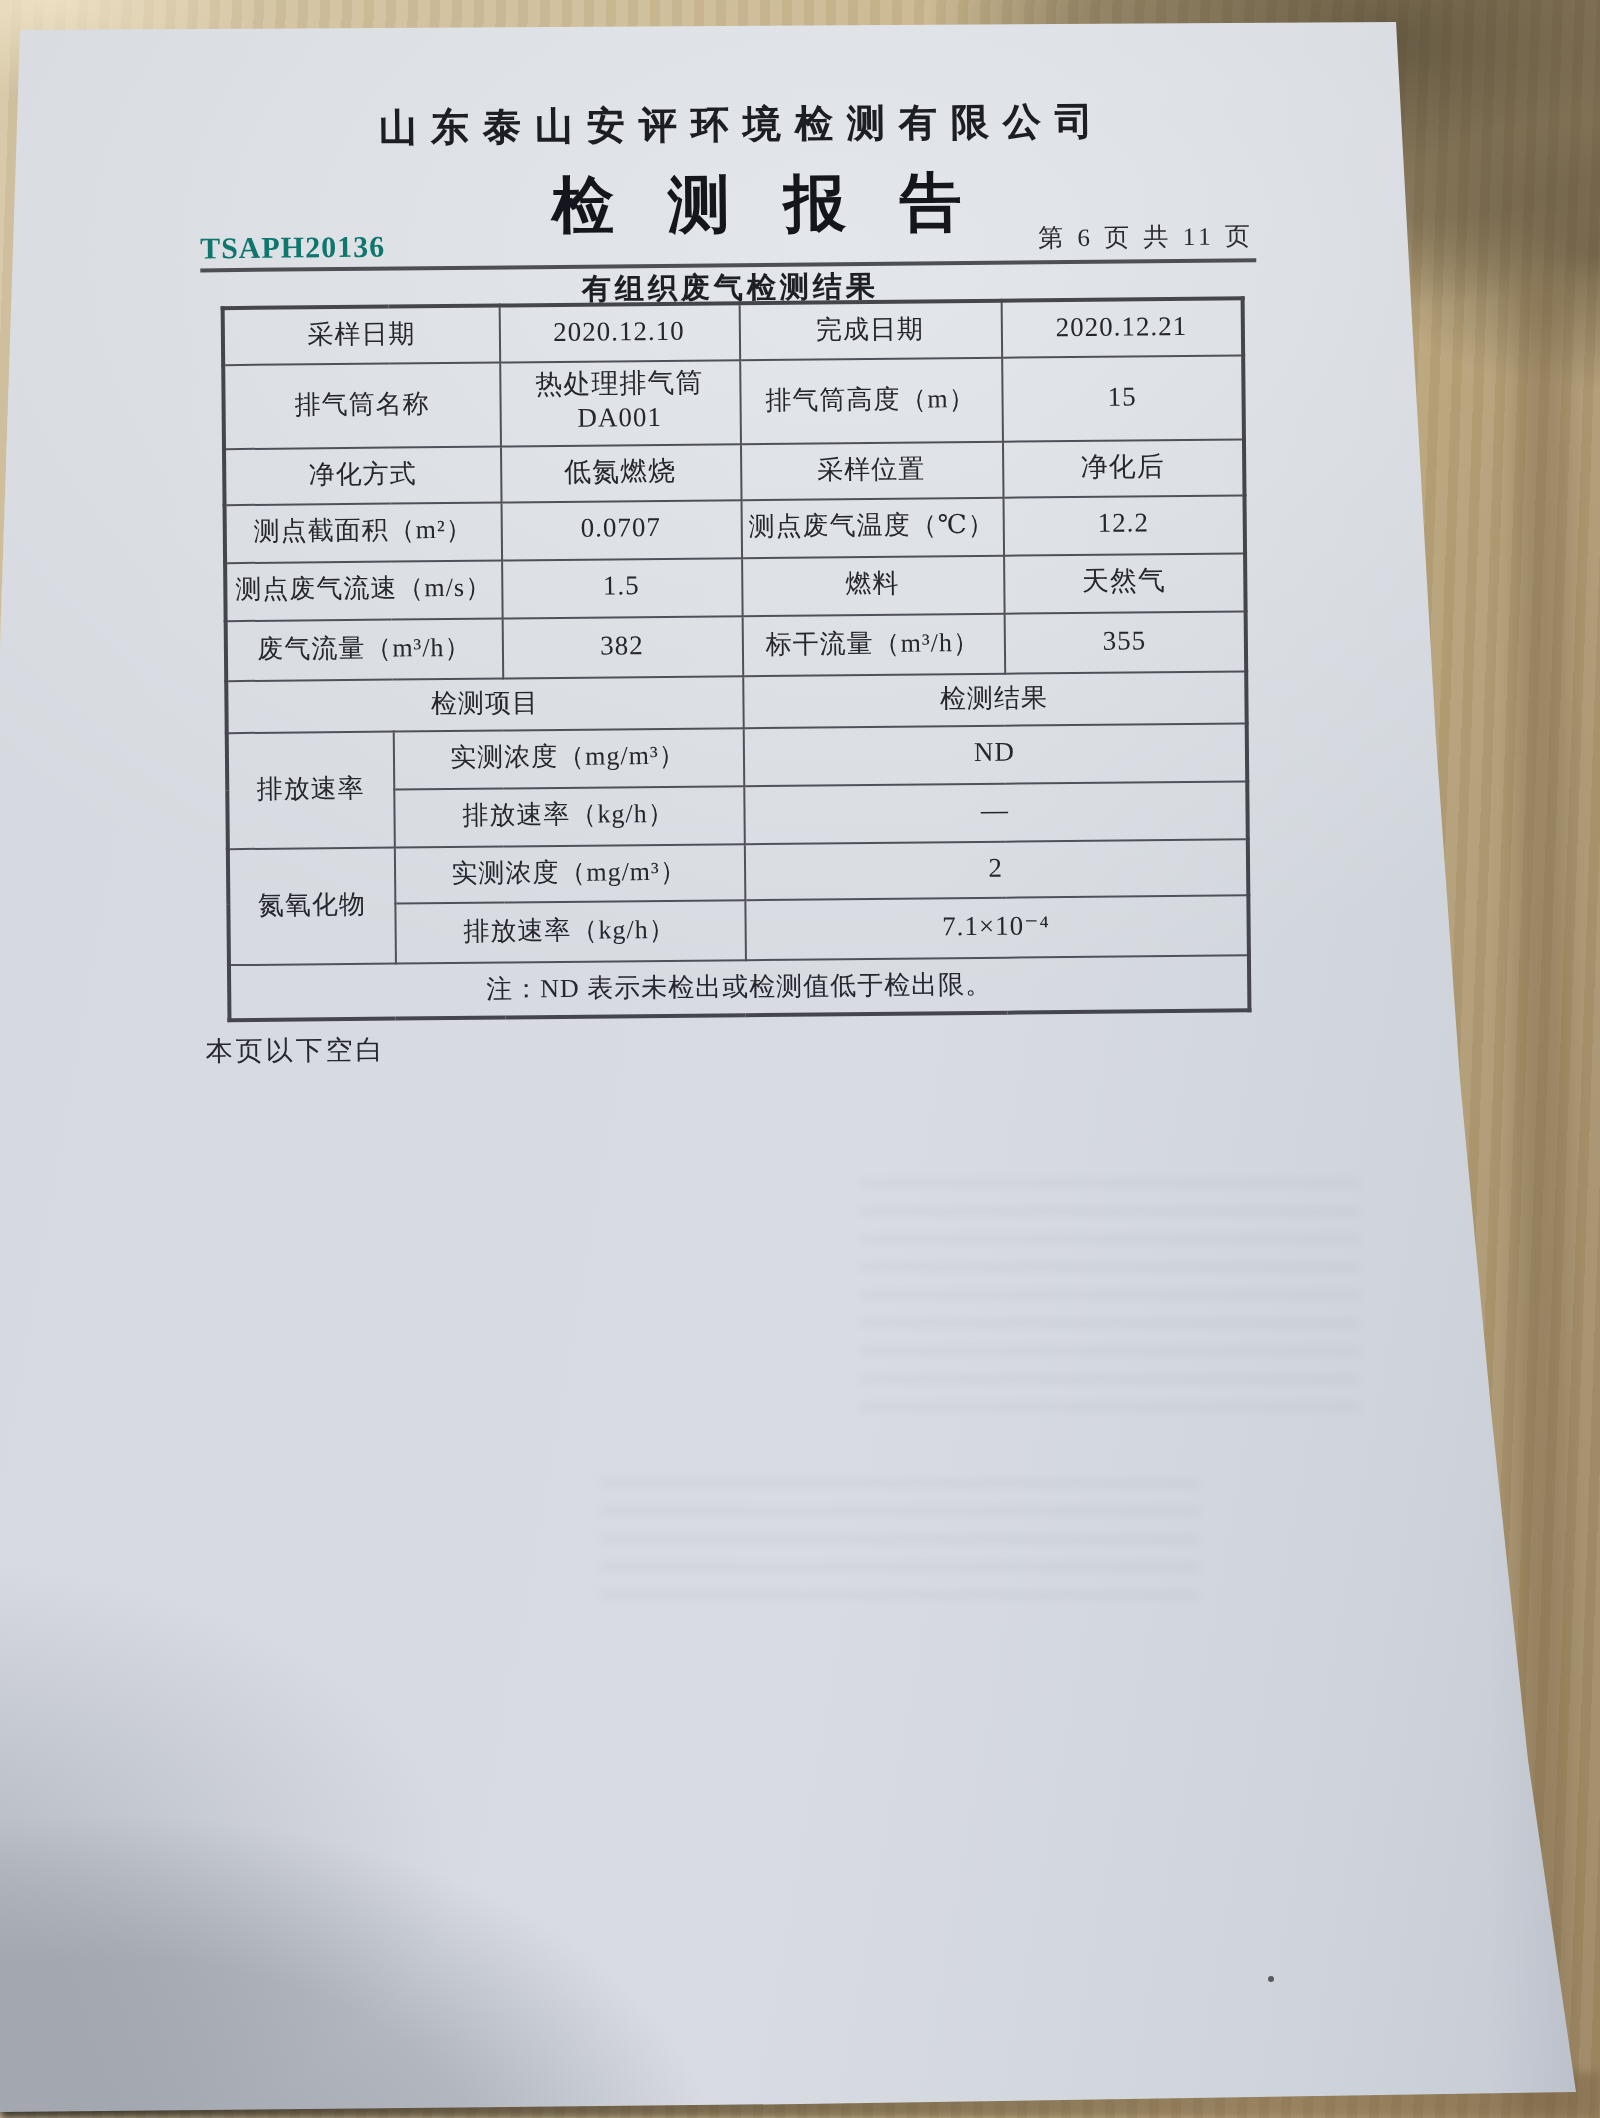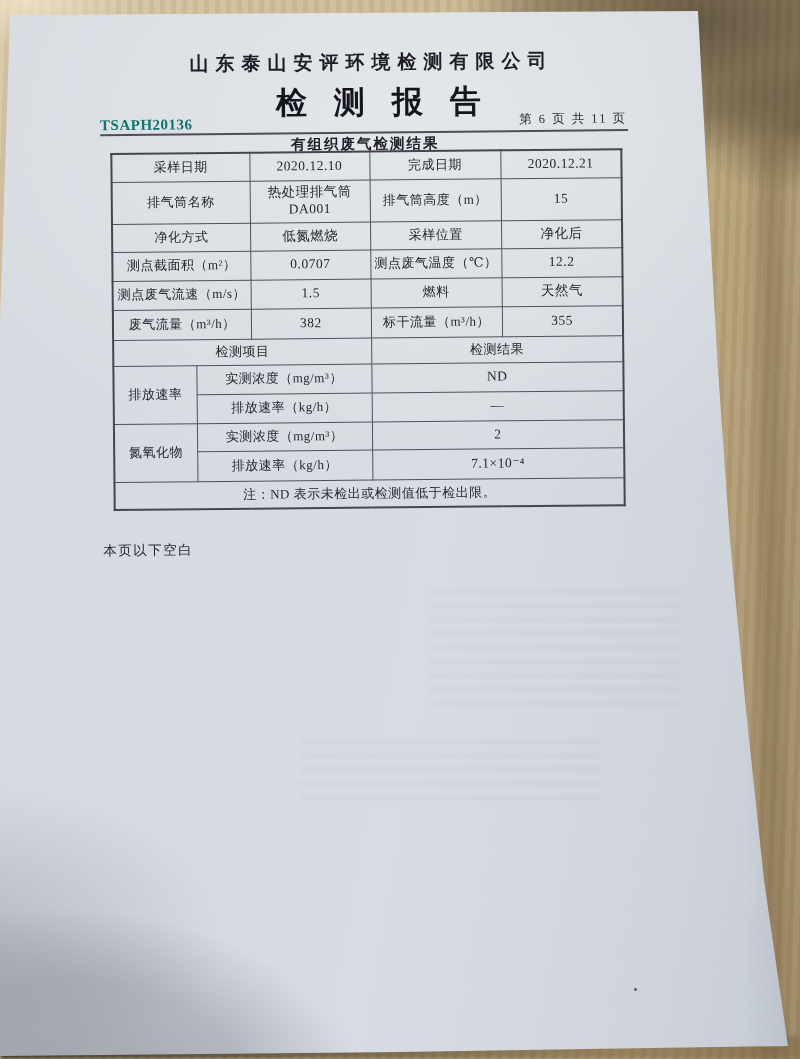--- a/index.html
+++ b/index.html
@@ -72,21 +72,21 @@
 
   table#results{position:absolute;left:110px;top:153px;border-collapse:collapse;
     table-layout:fixed;width:510px;font-size:13px;color:#26262e;
     border:2px solid #45454e;}
   table#results td{border:1.2px solid #50505a;text-align:center;vertical-align:middle;
     padding:0 2px;white-space:pre-line;letter-spacing:.5px;line-height:1.25;}
   .r28{height:28px}.r29{height:29px}.r30{height:30px}.r42{height:42px}.r26{height:26px}
   td.note-cell{text-align:left;padding:4px 6px;letter-spacing:1px;font-size:13px;}
   td.val{font-size:13.5px;letter-spacing:.3px;}
 
-  #footer-note{position:absolute;left:99px;top:542px;font-size:13.5px;
+  #footer-note{position:absolute;left:99px;top:517px;font-size:13.5px;
     letter-spacing:1.5px;color:#26262e;}
 </style>
 </head>
 <body>
 
 <div id="desk"></div>
 <div id="desk-streak"></div>
 <div id="desk-bottom-shadow"></div>
 
 <span class="red-mark" id="red-mark-1">一</span>

